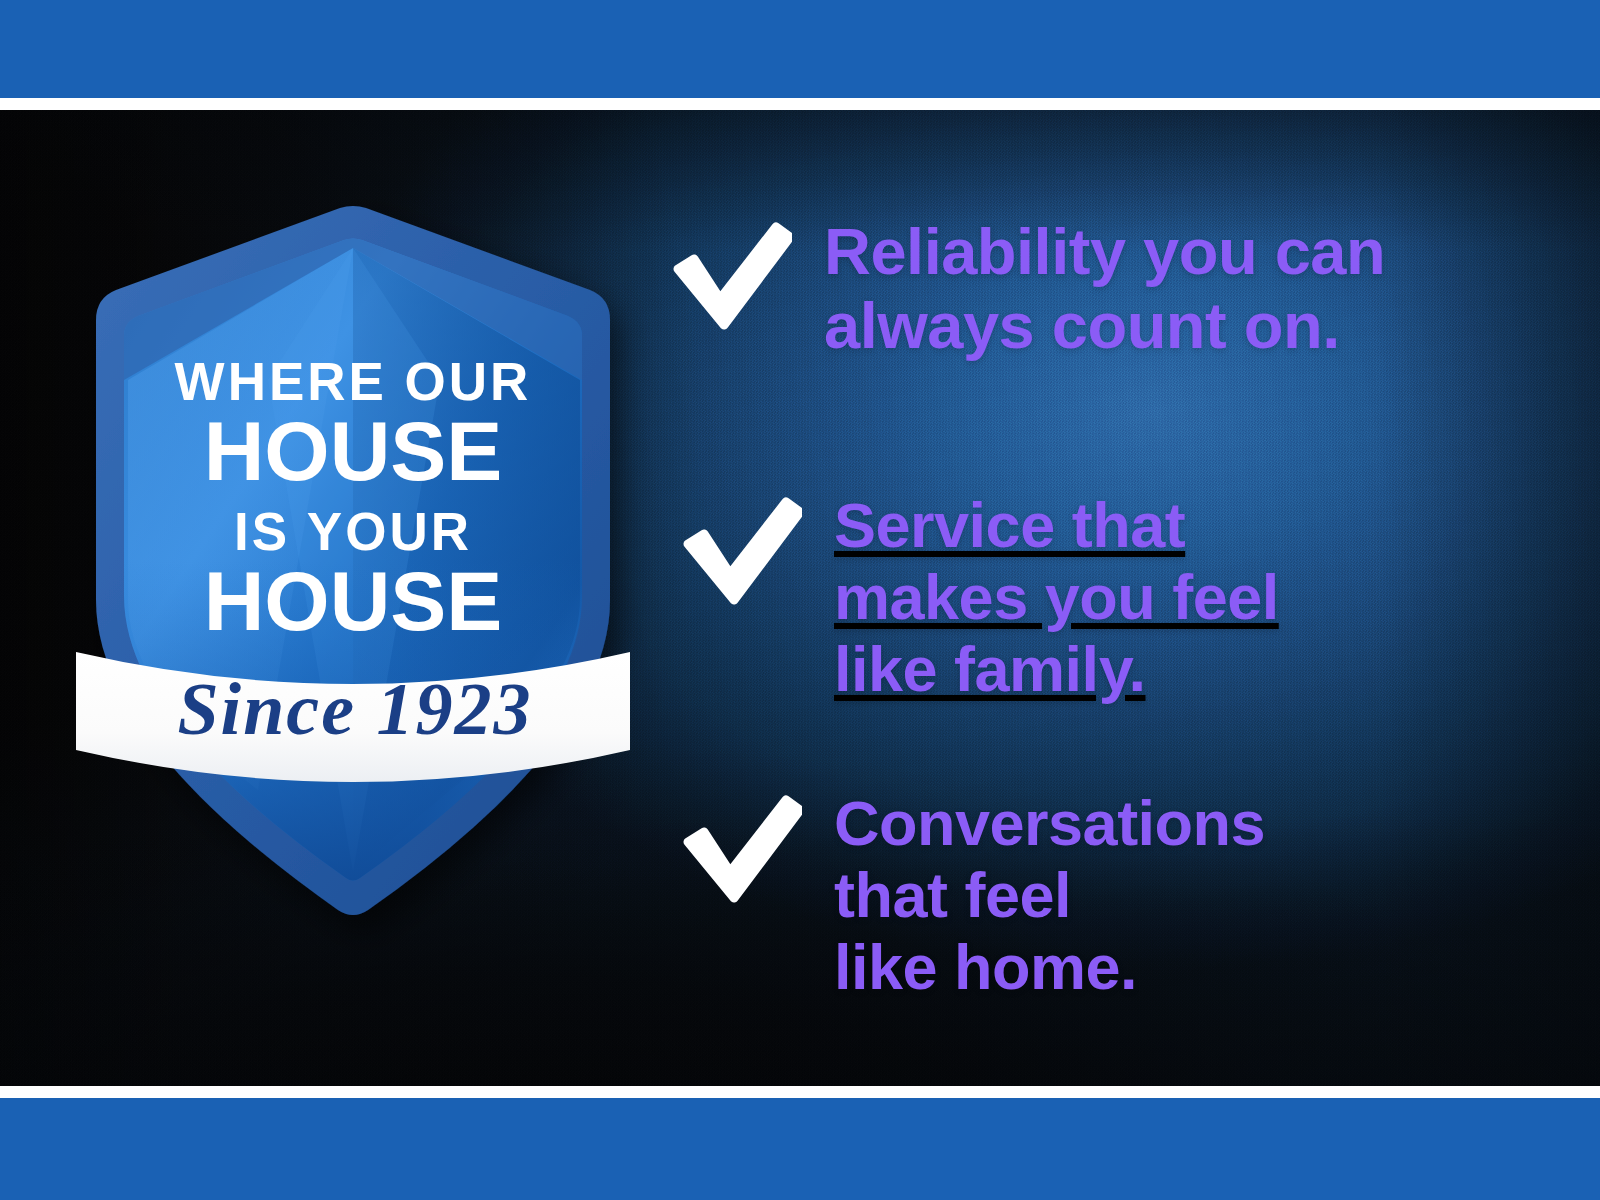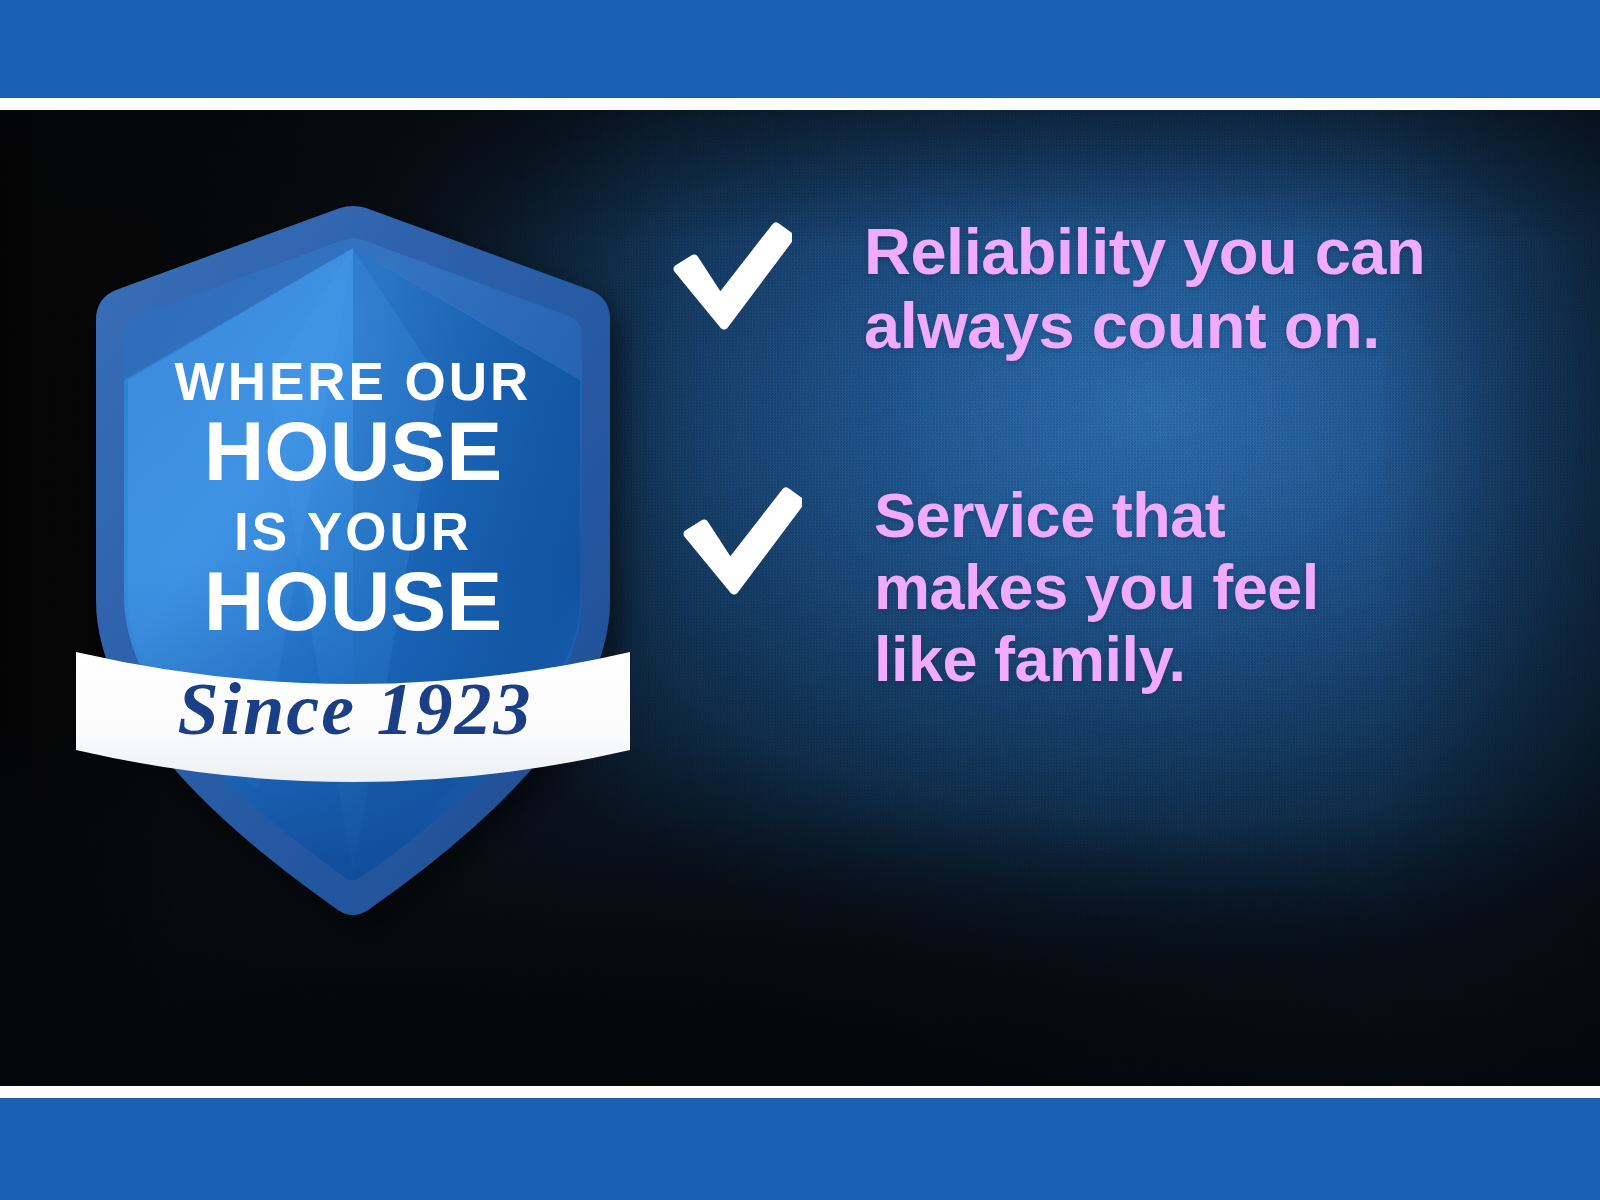--- a/index.html
+++ b/index.html
@@ -155,41 +155,40 @@
     width: 900px;
     height: 976px;
   }
   .bullet {
     position: absolute;
     display: flex;
     align-items: flex-start;
     gap: 32px;
   }
   .b1 { top: 105px;  left: 0; }
-  .b2 { top: 370px;  left: 10px; }
+  .b2 { top: 380px;  left: 10px; text-decoration: underline; }
   .b3 { top: 678px;  left: 10px; }
 
   .check {
     flex: 0 0 auto;
     width: 120px;
     height: 110px;
     margin-top: 6px;
   }
   .check svg { display: block; }
 
   .bullet-text {
-    color: #f0abfc;
+    color: #8b5cf6;
     font-family: "Liberation Sans", sans-serif;
     font-weight: bold;
     font-size: 63px;
     line-height: 1.14;
     letter-spacing: -0.5px;
     white-space: pre-line;
     text-shadow: 0 2px 6px rgba(0,0,0,0.18);
-    margin-left: 40px;
   }
   .bullet-text.t1 { font-size: 65px; }
   .bullet-text.t2 { font-size: 63px; }
   .bullet-text.t3 { font-size: 63px; }
 </style>
 </head>
 <body>
 
 <div class="canvas">
 
@@ -318,19 +317,29 @@
       <span class="check">
         <svg width="120" height="110" viewBox="0 0 120 110">
           <path d="M 6 48 L 22 38 L 48 78 L 104 6 L 118 16 L 52 104 Z" fill="#ffffff" stroke="#ffffff" stroke-width="9" stroke-linejoin="round" stroke-linecap="round"></path>
         </svg>
       </span>
       <div class="bullet-text t2">Service that
 makes you feel
 like family.</div>
     </div>
 
+    <div class="bullet b3">
+      <span class="check">
+        <svg width="120" height="110" viewBox="0 0 120 110">
+          <path d="M 6 48 L 22 38 L 48 78 L 104 6 L 118 16 L 52 104 Z" fill="#ffffff" stroke="#ffffff" stroke-width="9" stroke-linejoin="round" stroke-linecap="round"></path>
+        </svg>
+      </span>
+      <div class="bullet-text t3">Conversations
+that feel
+like home.</div>
+    </div>
 
   </div>
 
   <div class="band-rule rule-bot"></div>
   <div class="band band-bot"></div>
 
 </div>
 
 </body></html>

